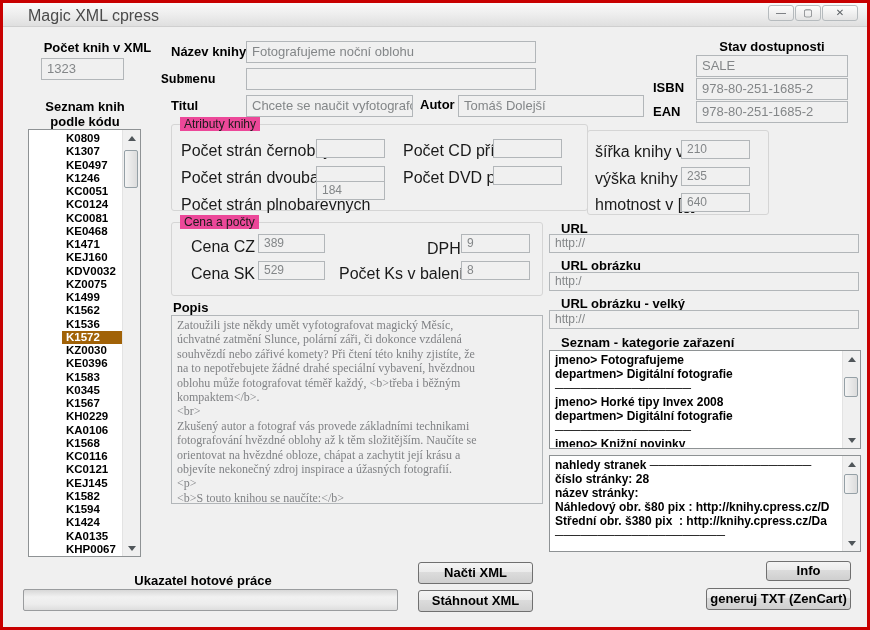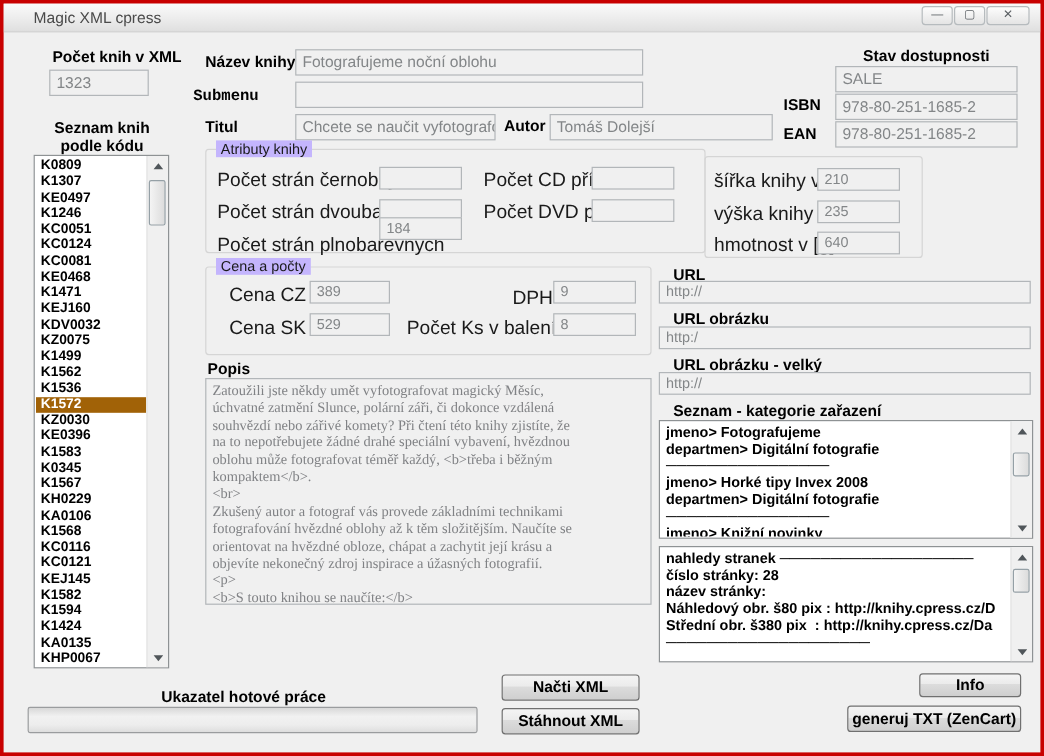--- a/index.html
+++ b/index.html
@@ -2,37 +2,37 @@
 <html><head>
 <meta charset="utf-8">
 <style>
   html,body{margin:0;padding:0;background:#888;font-family:"Liberation Sans",sans-serif;}
   #screen{position:relative;width:870px;height:630px;box-sizing:border-box;
           border:3px solid #C80000;background:#F0F0F0;overflow:hidden;}
   
   .titlebar{position:absolute;left:0;top:0;right:0;height:23px;
             background:linear-gradient(#FAFAFA,#ECECEC 55%,#DFDFDF);
             border-bottom:1px solid #CFCFCF;}
-  .title-text{position:absolute;left:25px;top:4px;font-size:13px;color:#4A4A4A;}
+  .title-text{position:absolute;left:25px;top:4px;font-size:16px;color:#4A4A4A;}
   .winbtn{position:absolute;top:2px;height:16px;box-sizing:border-box;
           border:1px solid #B6BBBE;border-radius:3px;background:linear-gradient(#FDFDFD,#E4E4E4);
           color:#5A5F63;font-size:10px;line-height:14px;text-align:center;}
   
   .blabel{position:absolute;font-size:13px;font-weight:bold;color:#000;white-space:nowrap;}
   .nlabel{position:absolute;font-size:16px;color:#1A1A1A;white-space:nowrap;}
   .field{position:absolute;box-sizing:border-box;background:#F0F0F0;border:1px solid #B2B6B9;
          color:#838688;font-size:13px;padding-left:5px;white-space:nowrap;overflow:hidden;}
   .field.sm{font-size:12px;}
   .groupbox{position:absolute;box-sizing:border-box;border:1px solid #D5D5D5;border-radius:3px;}
-  .legend{position:absolute;top:-8px;left:8px;background:#c4b5fd;padding:0 4px;
+  .legend{position:absolute;top:-8px;left:8px;background:#ec4899;padding:0 4px;
           font-size:12px;color:#1A1A1A;white-space:nowrap;}
   .listbox{position:absolute;box-sizing:border-box;background:#FFF;border:1px solid #8E9294;}
   .lb-content{position:absolute;left:1px;top:1px;bottom:1px;right:18px;overflow:hidden;padding-top:1px;}
   .lrow{padding-left:4px;font-weight:bold;color:#000;white-space:pre;overflow:hidden;}
-  #codes-list .lrow{height:13.25px;line-height:13.25px;font-size:11.5px;}
+  #codes-list .lrow{height:13.25px;line-height:13.25px;font-size:11.5px;margin-left:32px;}
   #kategorie-list .lrow,#nahledy-list .lrow{height:14px;line-height:14px;font-size:12px;}
   .lrow.sel{background:#a16207;color:#FFF;}
   .vscroll{position:absolute;right:0;top:0;bottom:0;width:17px;background:#F0F0F0;
            border-left:1px solid #E3E3E3;}
   .sb-btn{position:absolute;left:0;width:17px;height:16px;}
   .sb-up{top:0;}.sb-down{bottom:0;}
   .tri-up{width:0;height:0;border-left:4px solid transparent;border-right:4px solid transparent;
           border-bottom:5px solid #50565A;margin:6px auto 0;}
   .tri-down{width:0;height:0;border-left:4px solid transparent;border-right:4px solid transparent;
             border-top:5px solid #50565A;margin:6px auto 0;}

